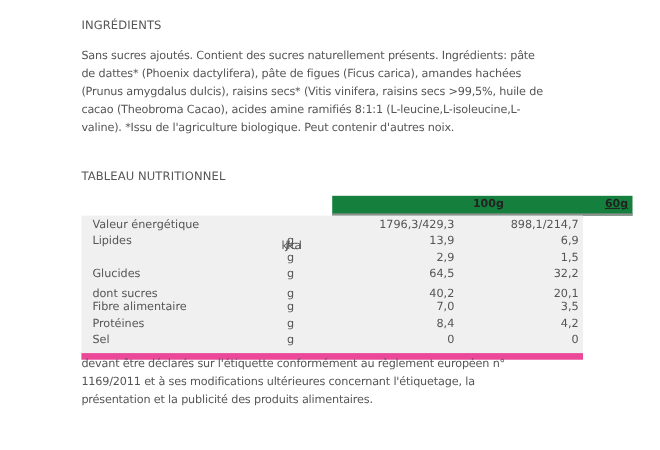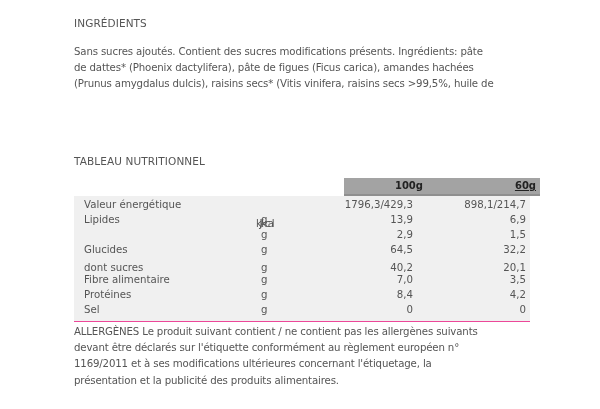--- a/index.html
+++ b/index.html
@@ -43,48 +43,47 @@
     .nt {
       position: absolute;
       left: 0;
       top: 178px;
       width: 456px;
     }
     .nt-head {
       position: absolute;
       left: 228px;
       top: 0;
-      width: 196px;
+      width: 273px;
       height: 16px;
-      background: #a3a3a3;
+      background: #15803d;
       border-bottom: 2px solid #8f8f8f;
       font-weight: bold;
       font-size: 10px;
       color: #222;
-      margin-left: 42px;
     }
     .nt-head .h100 {
       position: absolute;
       right: 117px;
       top: 2px;
     }
     .nt-head .h60 {
       position: absolute;
       right: 4px;
       top: 2px;
       text-decoration: underline;
     }
     .nt-body {
       position: absolute;
       left: 0;
       top: 18px;
       width: 456px;
       height: 125px;
       background: #f0f0f0;
-      border-bottom: 1px solid #ec4899;
+      border-bottom: 6px solid #ec4899;
     }
     .nt-row {
       position: absolute;
       left: 0;
       width: 456px;
       height: 15px;
       font-size: 10.2px;
       color: #555;
     }
     .nt-row .name { position: absolute; left: 10px; top: 0; white-space: nowrap; }
@@ -94,23 +93,25 @@
     .nt-row .v60 { position: absolute; right: 4px; top: 0; white-space: nowrap; }
   </style>
 </head>
 <body>
 
 <div class="content">
 
   <div class="section-title" style="top:17px;">INGRÉDIENTS</div>
 
   <div class="para" style="top:44px;">
-    <span class="line">Sans sucres ajoutés. Contient des sucres modifications présents. Ingrédients: pâte</span>
+    <span class="line">Sans sucres ajoutés. Contient des sucres naturellement présents. Ingrédients: pâte</span>
     <span class="line">de dattes* (Phoenix dactylifera), pâte de figues (Ficus carica), amandes hachées</span>
     <span class="line">(Prunus amygdalus dulcis), raisins secs* (Vitis vinifera, raisins secs &gt;99,5%, huile de</span>
+    <span class="line">cacao (Theobroma Cacao), acides amine ramifiés 8:1:1 (L-leucine,L-isoleucine,L-</span>
+    <span class="line">valine). *Issu de l'agriculture biologique. Peut contenir d'autres noix.</span>
   </div>
 
   <div class="section-title" style="top:155px;">TABLEAU NUTRITIONNEL</div>
 
   <div class="nt">
     <div class="nt-head">
       <span class="h100">100g</span>
       <span class="h60">60g</span>
     </div>
     <div class="nt-body">
@@ -167,19 +168,18 @@
         <span class="name">Sel</span>
         <span class="unit">g</span>
         <span class="v100">0</span>
         <span class="v60">0</span>
       </div>
 
     </div>
   </div>
 
   <div class="para" style="top:324px;">
-    <span class="line">ALLERGÈNES Le produit suivant contient / ne contient pas les allergènes suivants</span>
     <span class="line">devant être déclarés sur l'étiquette conformément au règlement européen n°</span>
     <span class="line">1169/2011 et à ses modifications ultérieures concernant l'étiquetage, la</span>
     <span class="line">présentation et la publicité des produits alimentaires.</span>
   </div>
 
 </div>
 
 </body></html>

